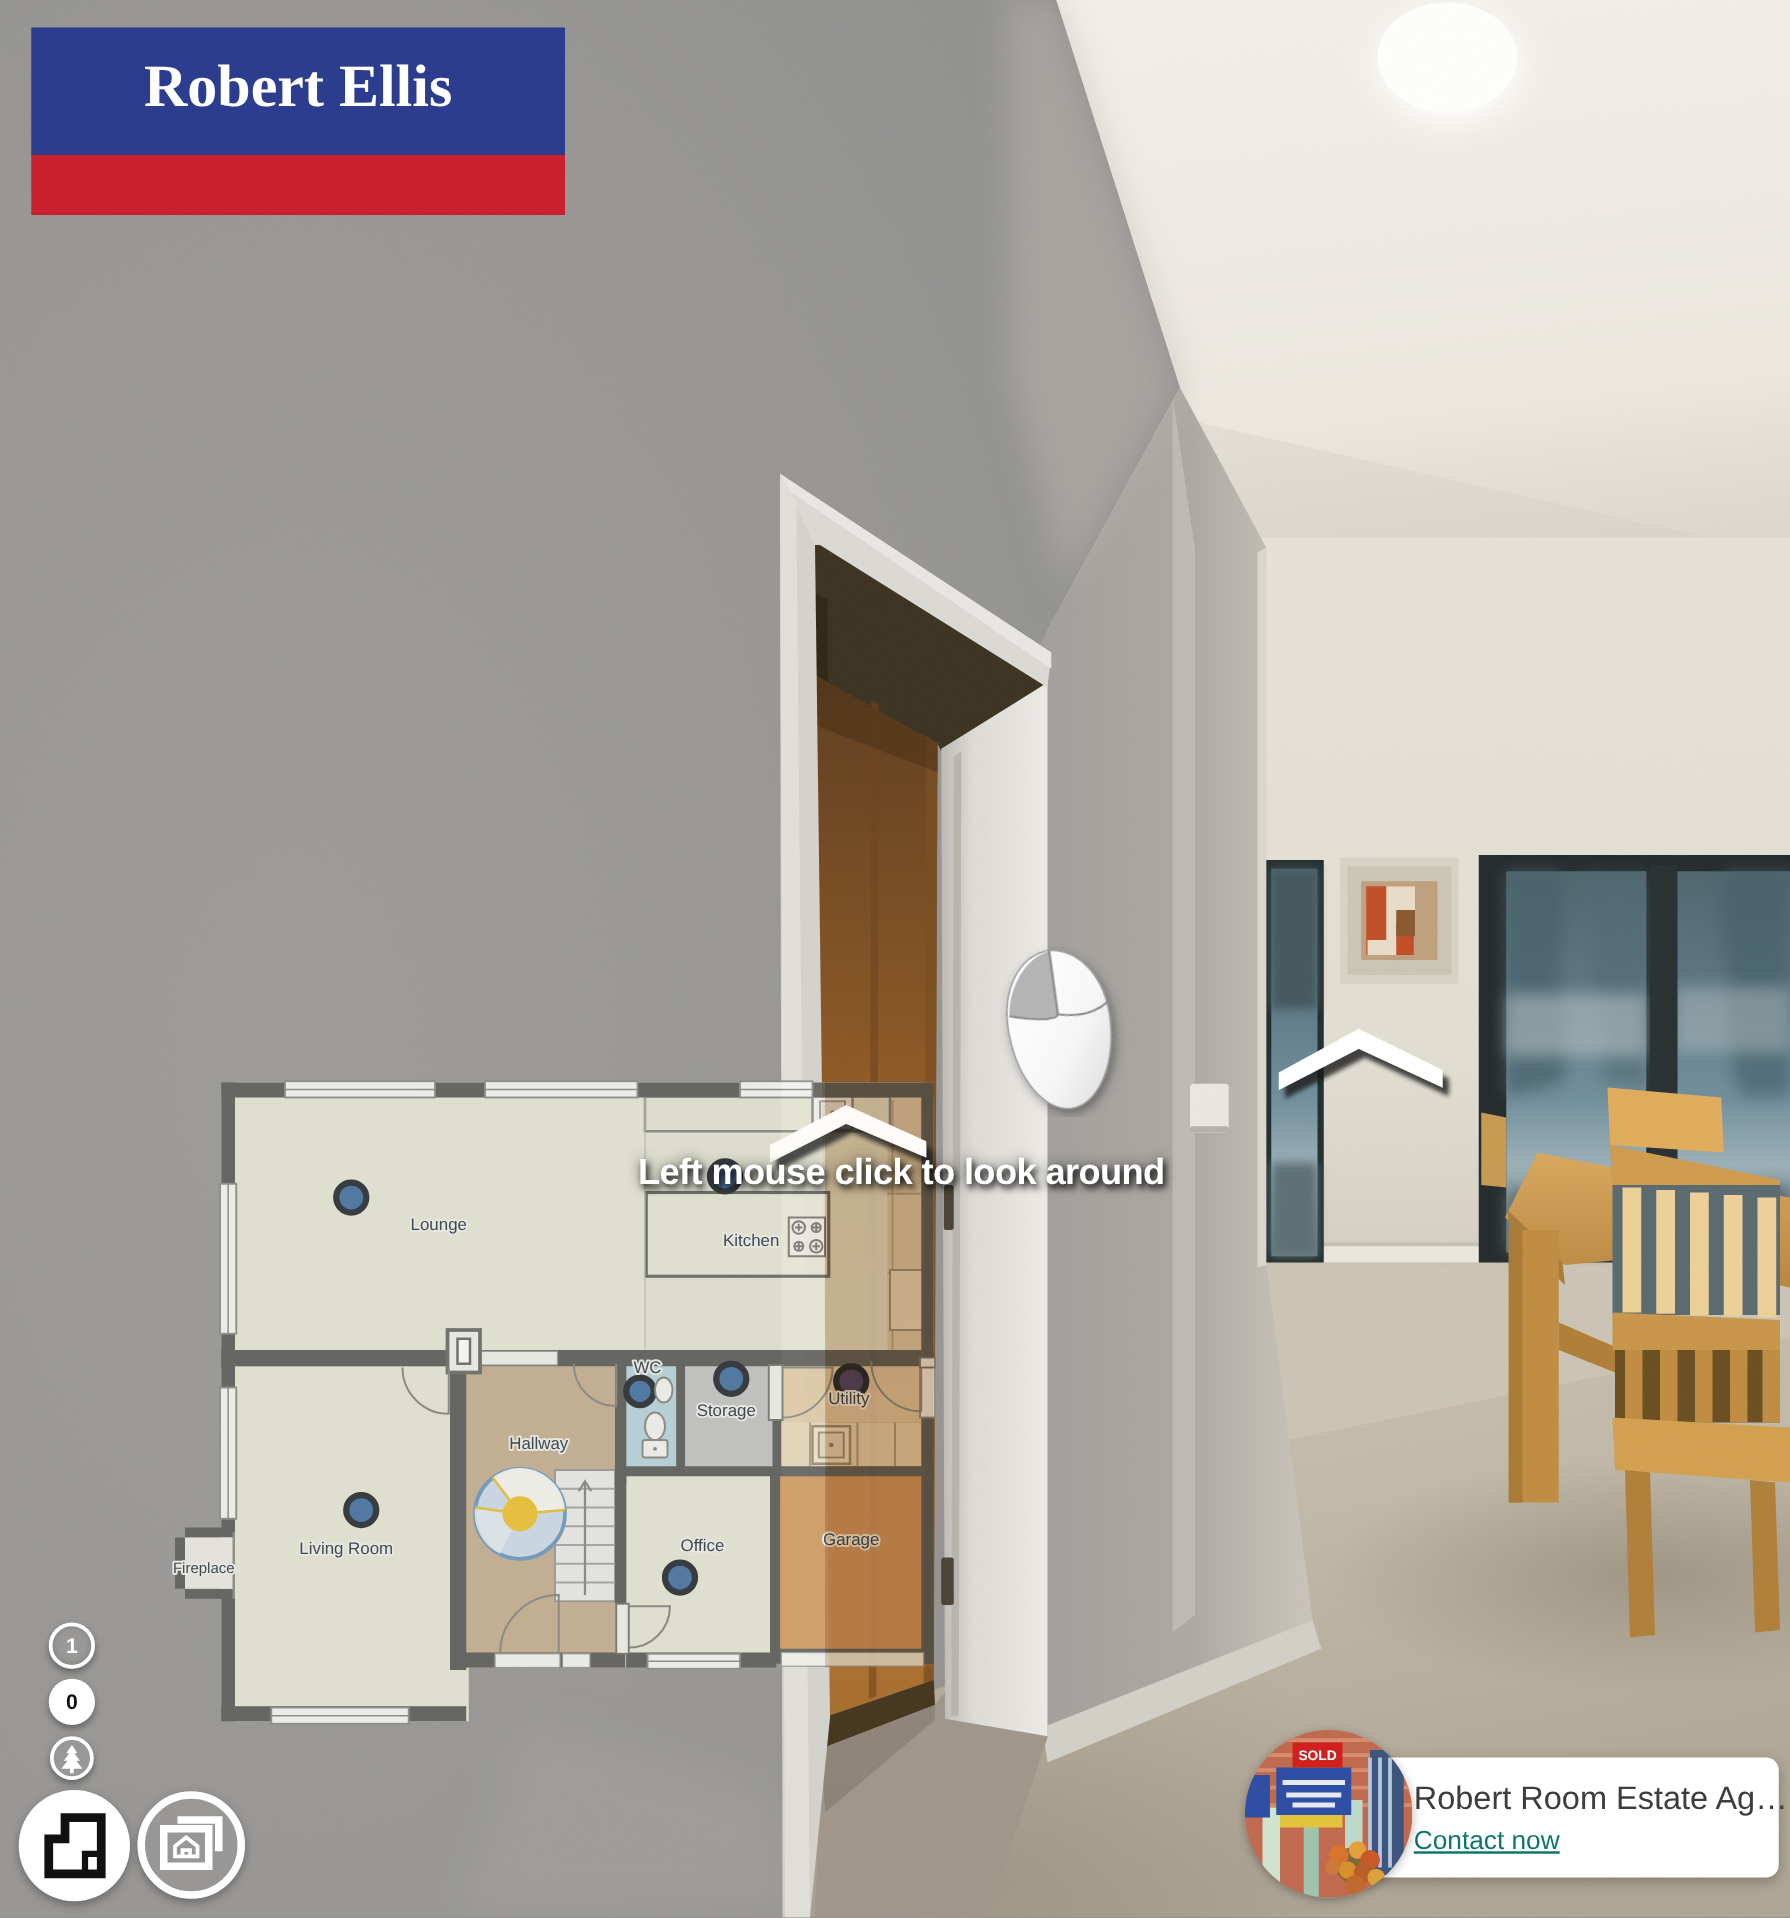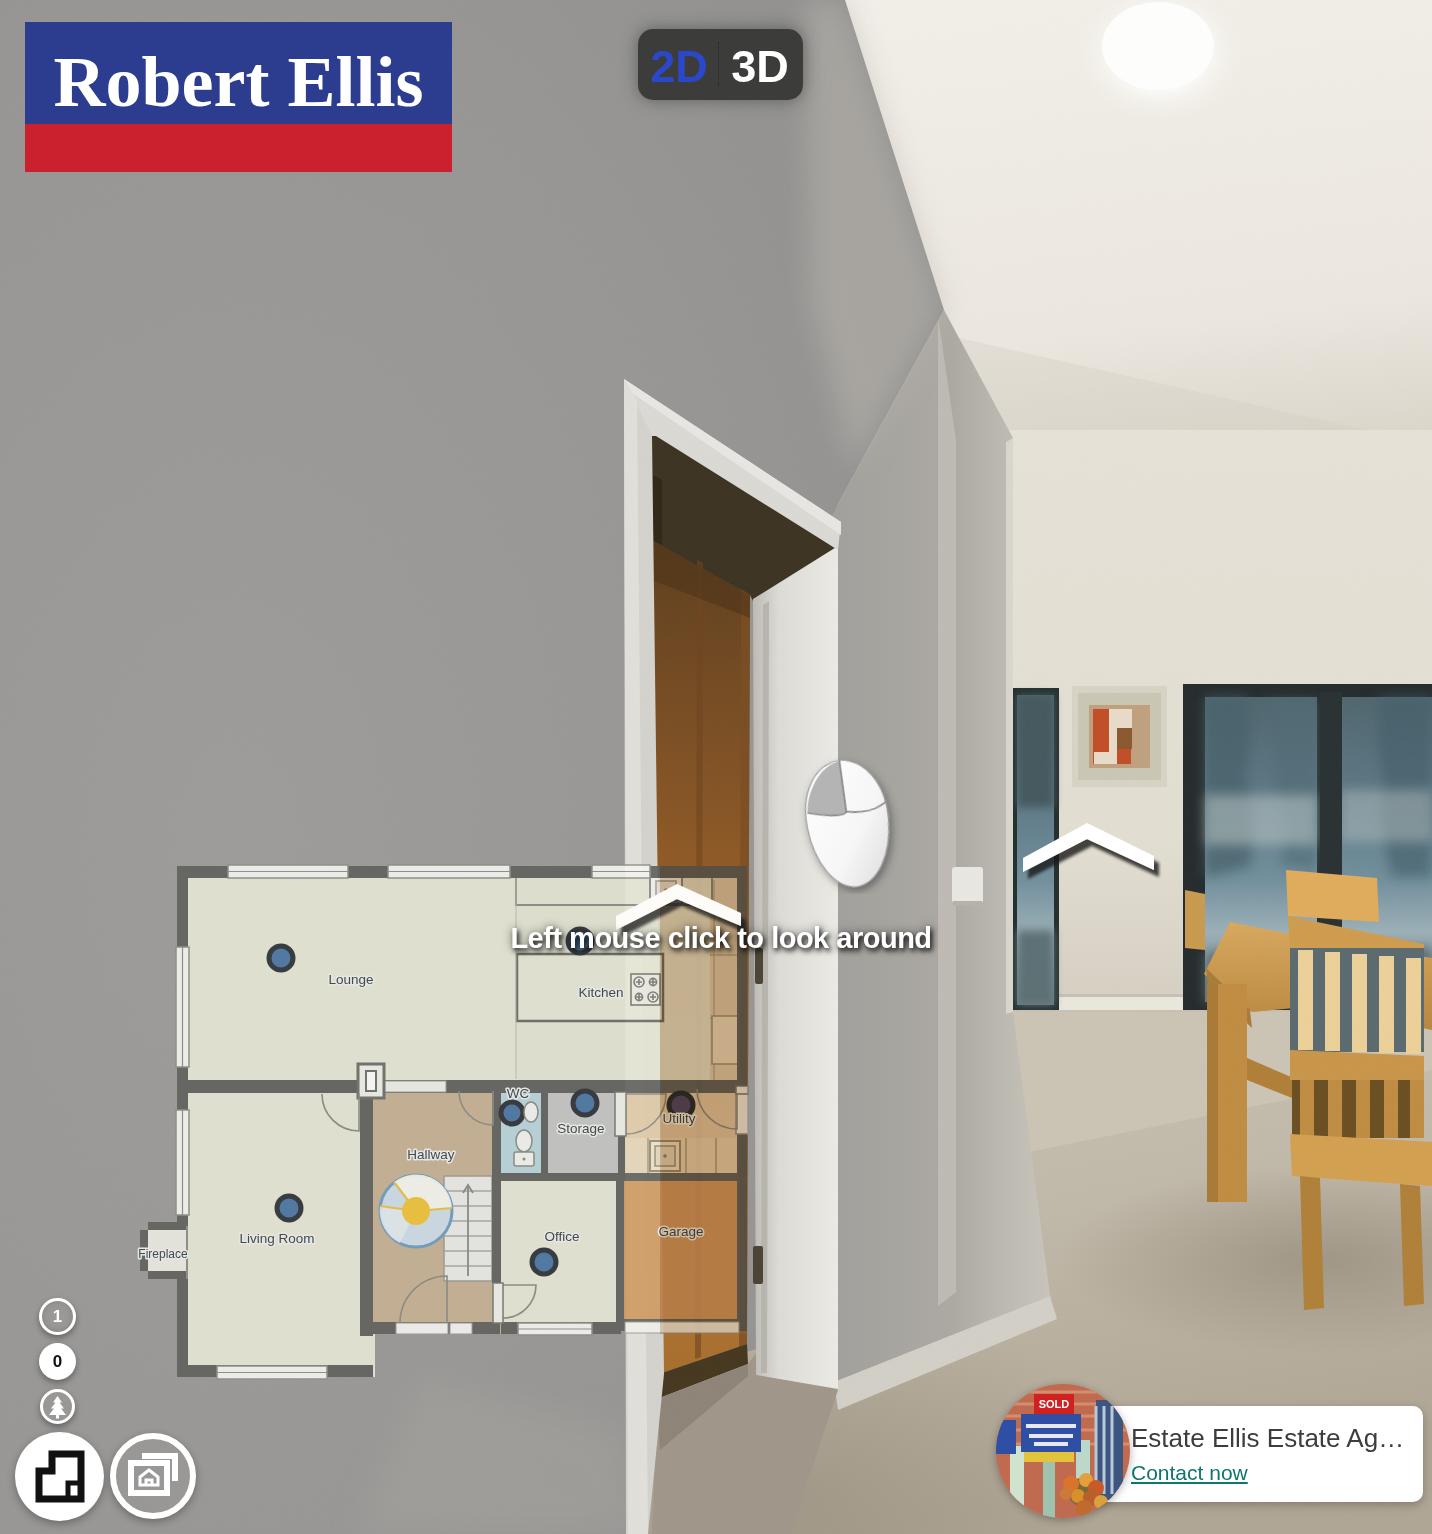--- a/index.html
+++ b/index.html
@@ -440,28 +440,23 @@
     <path d="M54,60 C70,64 82,62 92,54" fill="none" stroke="#8e8e8e" stroke-width="1.8"></path>
     <path d="M54,6 L54,61" stroke="#8e8e8e" stroke-width="1.8"></path>
   </g>
 </svg>
 
 <div class="abs" style="left:0;top:922px;width:1442px;text-align:center;font-size:29px;font-weight:bold;color:#ffffff;text-shadow:2px 3px 5px rgba(0,0,0,0.85),0 0 10px rgba(0,0,0,0.5);letter-spacing:-0.5px;">Left mouse click to look around</div>
 
 <div class="abs" style="left:25px;top:22px;width:427px;height:150px;">
   <div style="position:absolute;left:0;top:0;width:427px;height:102px;background:#2c3d8f;"></div>
   <div style="position:absolute;left:0;top:102px;width:427px;height:48px;background:#cb202d;"></div>
-  <div style="position:absolute;left:0;top:24px;width:427px;text-align:center;font-family:'Liberation Serif',serif;font-weight:bold;font-size:72px;line-height:1;color:#ffffff;">Robert Ellis</div>
-</div>
-
-<div class="abs" style="left:638px;top:29px;width:165px;height:71px;background:rgba(48,48,45,0.88);border-radius:15px;box-shadow:0 0 16px rgba(60,60,60,0.6);">
-  <div style="position:absolute;left:0;top:12px;width:82px;text-align:center;font-size:45px;font-weight:bold;color:#2b48cb;">2D</div>
-  <div style="position:absolute;left:80px;top:13px;height:44px;border-left:1.5px dotted #20201e;opacity:0.8;"></div>
-  <div style="position:absolute;left:82px;top:12px;width:80px;text-align:center;font-size:45px;font-weight:bold;color:#ffffff;">3D</div>
-</div>
+  <div style="position:absolute;left:0;top:24px;width:427px;text-align:center;font-family:'Liberation Serif',serif;font-weight:bold;font-size:48px;line-height:1;color:#ffffff;">Robert Ellis</div>
+</div>
+
 
 <div class="abs" style="left:39px;top:1298px;width:31px;height:31px;border:3px solid #fff;border-radius:50%;box-shadow:0 3px 6px rgba(0,0,0,0.35),inset 0 0 6px rgba(0,0,0,0.15);color:#fff;font-size:17px;font-weight:bold;text-align:center;line-height:31px;">1</div>
 
 <div class="abs" style="left:39px;top:1343px;width:37px;height:37px;background:#fff;border-radius:50%;box-shadow:0 3px 6px rgba(0,0,0,0.35);color:#111;font-size:17px;font-weight:bold;text-align:center;line-height:37px;">0</div>
 
 <div class="abs" style="left:40px;top:1389px;width:29px;height:29px;border:3px solid #fff;border-radius:50%;box-shadow:0 3px 6px rgba(0,0,0,0.35);">
 <svg width="29" height="29" viewBox="0 0 29 29">
         <path d="M14.5,4 L19,10.5 H16.5 L21,16.5 H18 L23,23 H16 V26.5 H13 V23 H6 L11,16.5 H8 L12.5,10.5 H10 Z" fill="#fff"></path>
       </svg>
 </div>
@@ -475,21 +470,21 @@
 
 <div class="abs" style="left:110px;top:1433px;width:74px;height:74px;border:6px solid #fff;border-radius:50%;box-shadow:0 3px 8px rgba(0,0,0,0.3);">
 <svg width="74" height="74" viewBox="0 0 74 74">
   <path d="M26,17 H59 V42" fill="none" stroke="#fff" stroke-width="6"></path>
   <rect x="15" y="24" width="36" height="30" fill="none" stroke="#fff" stroke-width="6"></rect>
   <path d="M24,46 V38 L33,31 L42,38 V46 Z M30,46 v-5 h6 v5" fill="none" stroke="#fff" stroke-width="3"></path>
 </svg>
 </div>
 
 <div class="abs" style="left:1082px;top:1406px;width:341px;height:96px;background:#fff;border-radius:10px;box-shadow:0 3px 10px rgba(0,0,0,0.25);">
-  <div style="position:absolute;left:49px;top:17px;font-size:26px;color:#3d3d3d;white-space:nowrap;">Estate Ellis Estate Ag…</div>
+  <div style="position:absolute;left:49px;top:17px;font-size:26px;color:#3d3d3d;white-space:nowrap;">Robert Room Estate Ag…</div>
   <div style="position:absolute;left:49px;top:55px;font-size:21px;color:#0f766e;text-decoration:underline;">Contact now</div>
 </div>
 
 <div class="abs" style="left:996px;top:1384px;width:134px;height:134px;border-radius:50%;overflow:hidden;box-shadow:0 2px 8px rgba(0,0,0,0.3);">
 <svg width="134" height="134" viewBox="0 0 134 134">
   <rect width="134" height="134" fill="#c06a50"></rect>
   <g stroke="#d68d6e" stroke-width="3">
     <path d="M0,8 h134 M0,20 h134 M0,32 h134 M0,46 h134 M0,60 h134"></path>
   </g>
   <rect x="100" y="16" width="27" height="100" fill="#3d5680"></rect>

